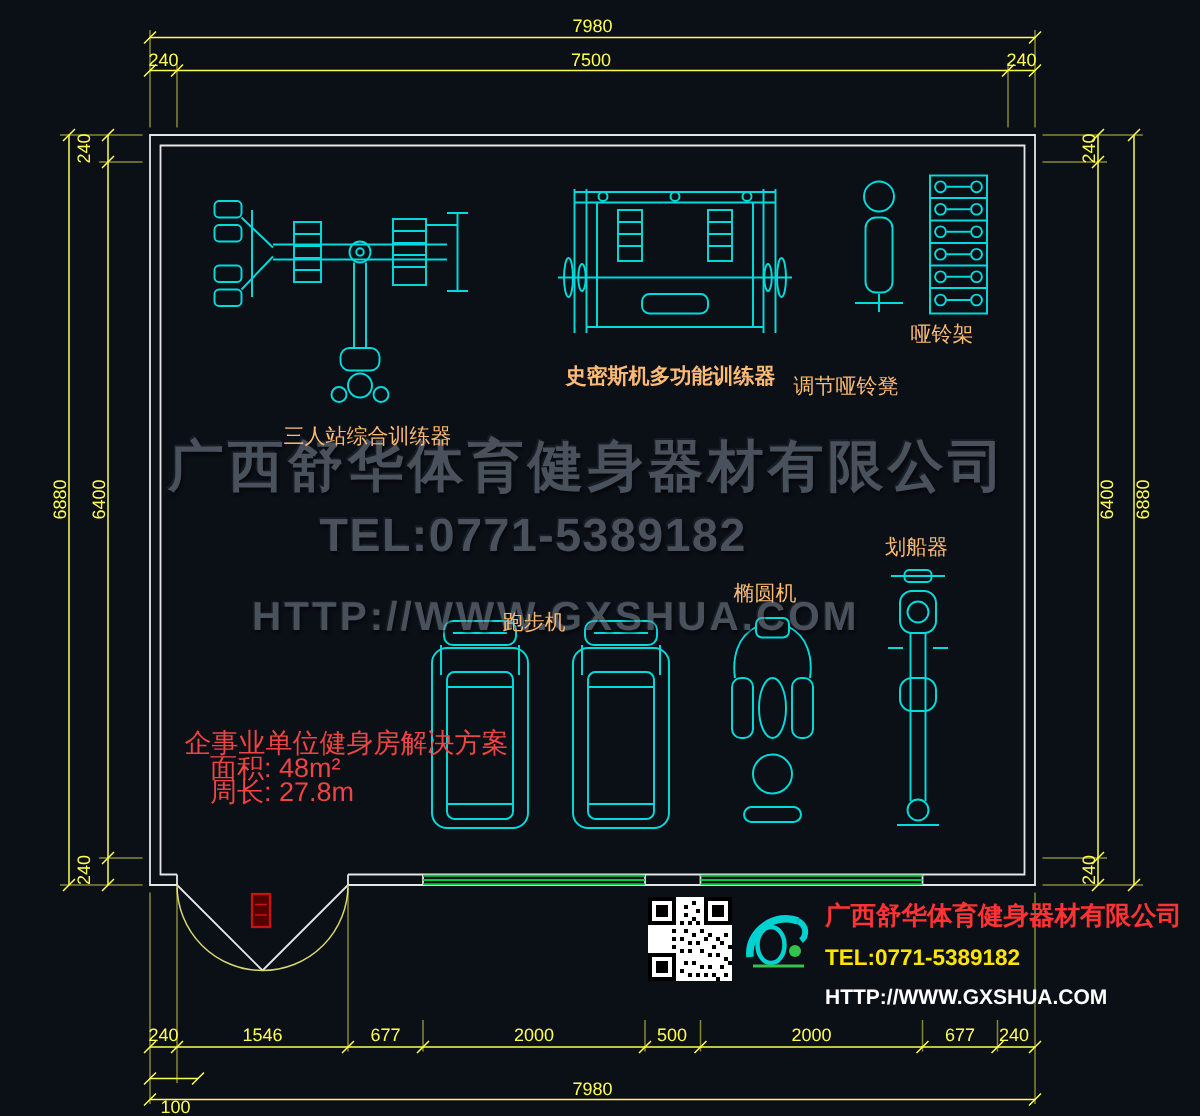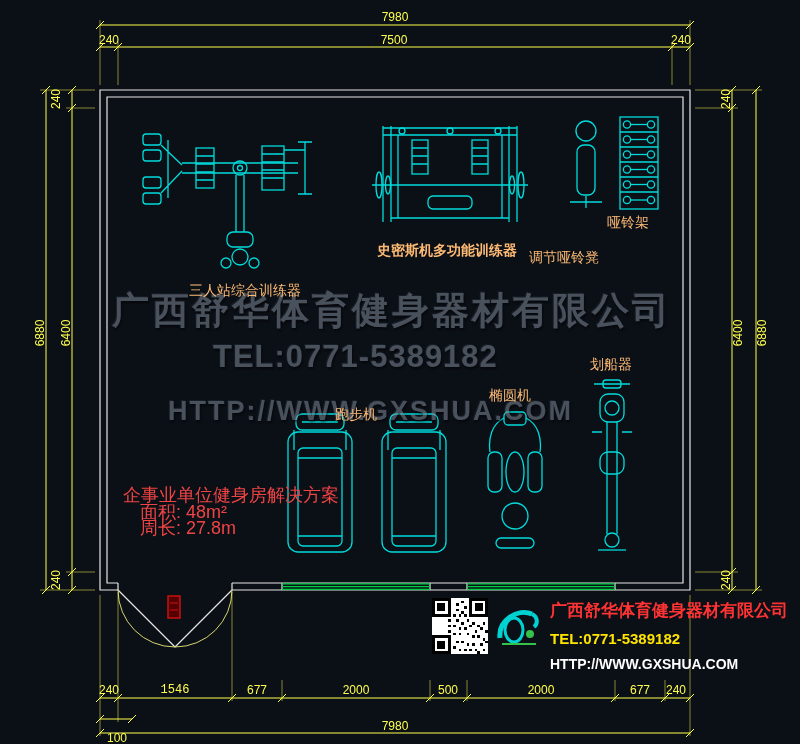--- a/index.html
+++ b/index.html
@@ -223,21 +223,21 @@
 <span class="txt dim v" style="left:40px; top:333px;">6880</span>
 <span class="txt dim v" style="left:66px; top:333px;">6400</span>
 <span class="txt dim v" style="left:56px; top:580px;">240</span>
 
 <span class="txt dim v" style="left:726px; top:99px;">240</span>
 <span class="txt dim v" style="left:738px; top:333px;">6400</span>
 <span class="txt dim v" style="left:762px; top:333px;">6880</span>
 <span class="txt dim v" style="left:726px; top:580px;">240</span>
 
 <span class="txt dim" style="left:109px; top:690px;">240</span>
-<span class="txt dim" style="left:175px; top:690px;font-family:Liberation Mono, monospace;">1546</span>
+<span class="txt dim" style="left:175px; top:690px;">1546</span>
 <span class="txt dim" style="left:257px; top:690px;">677</span>
 <span class="txt dim" style="left:356px; top:690px;">2000</span>
 <span class="txt dim" style="left:448px; top:690px;">500</span>
 <span class="txt dim" style="left:541px; top:690px;">2000</span>
 <span class="txt dim" style="left:640px; top:690px;">677</span>
 <span class="txt dim" style="left:676px; top:690px;">240</span>
 <span class="txt dim" style="left:117px; top:712px;margin-top:26px;">100</span>
 <span class="txt dim" style="left:395px; top:726px;">7980</span>
 
 <svg class="txt" style="left:432px; top:598px;" width="56" height="56" viewBox="0 0 21 21" shape-rendering="crispEdges">

